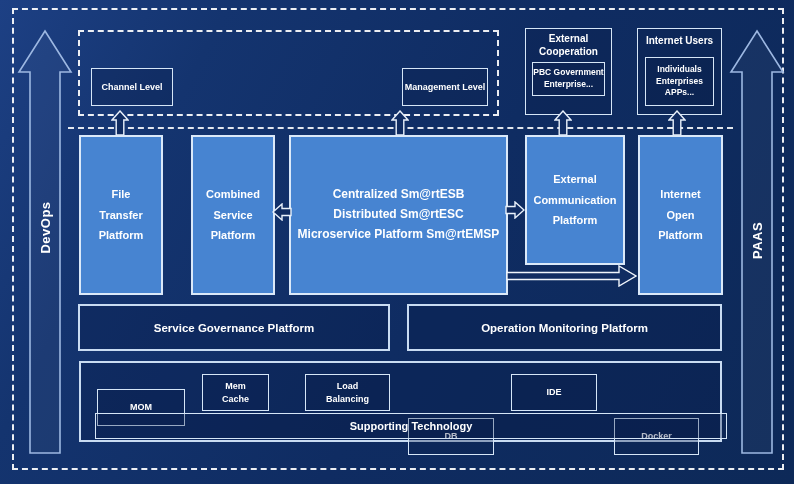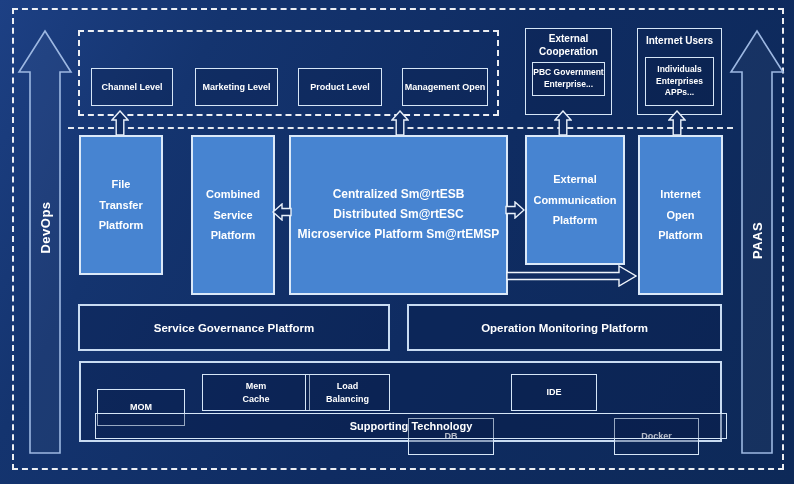--- a/index.html
+++ b/index.html
@@ -43,23 +43,21 @@
   </svg>
   <div class="abs rail-label" style="left:-15px;top:220px;">DevOps</div>
 
   <svg class="abs" style="left:729px;top:29px;" width="56" height="426" viewBox="0 0 56 426">
     <polygon points="28,2 54,43 43,43 43,424 13,424 13,43 2,43" fill="rgba(255,255,255,0.04)" stroke="#9db8e2" stroke-width="1.6"></polygon>
   </svg>
   <div class="abs rail-label" style="left:697px;top:233px;">PAAS</div>
 
   <div class="abs dash-container" style="left:78px;top:30px;width:421px;height:86px;"></div>
   <div class="abs thin-box center lvl" style="left:91px;top:68px;width:82px;height:38px;">Channel Level</div>
-  <div class="abs thin-box center lvl" style="left:195px;top:68px;width:83px;height:38px;">Marketing Level</div>
-  <div class="abs thin-box center lvl" style="left:298px;top:68px;width:84px;height:38px;">Product Level</div>
-  <div class="abs thin-box center lvl" style="left:402px;top:68px;width:86px;height:38px;">Management Open</div>
+  <div class="abs thin-box center lvl" style="left:402px;top:68px;width:86px;height:38px;">Management Level</div>
 
   <div class="abs thin-box" style="left:525px;top:28px;width:87px;height:87px;">
     <div class="abs ttl pre" style="left:0;top:4px;width:100%;text-align:center;">External
 Cooperation</div>
     <div class="abs thin-box center inner-txt pre" style="left:6px;top:33px;width:73px;height:34px;">PBC Government
 Enterprise...</div>
   </div>
 
   <div class="abs thin-box" style="left:637px;top:28px;width:85px;height:87px;">
     <div class="abs ttl-b" style="left:0;top:6px;width:100%;text-align:center;">Internet Users</div>
@@ -74,21 +72,21 @@
   <svg class="abs" style="left:391px;top:110px;" width="18" height="26" viewBox="0 0 18 26">
     <path d="M9 1 L17 10 H12.8 V25 H5.2 V10 H1 Z" fill="#102c62" stroke="#e9f1fb" stroke-width="1.4"></path>
   </svg>
   <svg class="abs" style="left:554px;top:110px;" width="18" height="26" viewBox="0 0 18 26">
     <path d="M9 1 L17 10 H12.8 V25 H5.2 V10 H1 Z" fill="#102c62" stroke="#e9f1fb" stroke-width="1.4"></path>
   </svg>
   <svg class="abs" style="left:668px;top:110px;" width="18" height="26" viewBox="0 0 18 26">
     <path d="M9 1 L17 10 H12.8 V25 H5.2 V10 H1 Z" fill="#102c62" stroke="#e9f1fb" stroke-width="1.4"></path>
   </svg>
 
-  <div class="abs blue-box center plat pre" style="left:79px;top:135px;width:84px;height:140px;">File
+  <div class="abs blue-box center plat pre" style="left:79px;top:135px;width:84px;height:160px;">File
 Transfer
 Platform</div>
   <div class="abs blue-box center plat pre" style="left:191px;top:135px;width:84px;height:160px;">Combined
 Service
 Platform</div>
   <div class="abs blue-box center plat-central pre" style="left:289px;top:135px;width:219px;height:160px;">Centralized Sm@rtESB
 Distributed Sm@rtESC
 Microservice Platform Sm@rtEMSP</div>
   <div class="abs blue-box center plat pre" style="left:525px;top:135px;width:100px;height:130px;">External
 Communication
@@ -107,21 +105,21 @@
 
   <svg class="abs" style="left:506px;top:265px;" width="131" height="22" viewBox="0 0 131 22">
     <path d="M1 7.5 H113 V1 L130 11 L113 21 V14.5 H1 Z" fill="#102c62" stroke="#f0f5fc" stroke-width="1.4"></path>
   </svg>
 
   <div class="abs dark-box center gov" style="left:78px;top:304px;width:312px;height:47px;">Service Governance Platform</div>
   <div class="abs dark-box center gov" style="left:407px;top:304px;width:315px;height:47px;">Operation Monitoring Platform</div>
 
   <div class="abs dark-box" style="left:79px;top:361px;width:643px;height:81px;"></div>
   <div class="abs thin-box center tech pre" style="left:97px;top:389px;width:88px;height:37px;">MOM</div>
-  <div class="abs thin-box center tech pre" style="left:202px;top:374px;width:108px;height:37px;">Mem
+  <div class="abs thin-box center tech pre" style="left:202px;top:374px;width:67px;height:37px;">Mem
 Cache</div>
   <div class="abs thin-box center tech pre" style="left:305px;top:374px;width:85px;height:37px;">Load
 Balancing</div>
   <div class="abs thin-box center tech pre" style="left:408px;top:374px;width:86px;height:37px;margin-top:44px;">DB</div>
   <div class="abs thin-box center tech pre" style="left:511px;top:374px;width:86px;height:37px;">IDE</div>
   <div class="abs thin-box center tech pre" style="left:614px;top:374px;width:85px;height:37px;margin-top:44px;">Docker</div>
   <div class="abs thin-box center banner" style="left:95px;top:413px;width:632px;height:26px;">Supporting Technology</div>
 
 </div>
 

